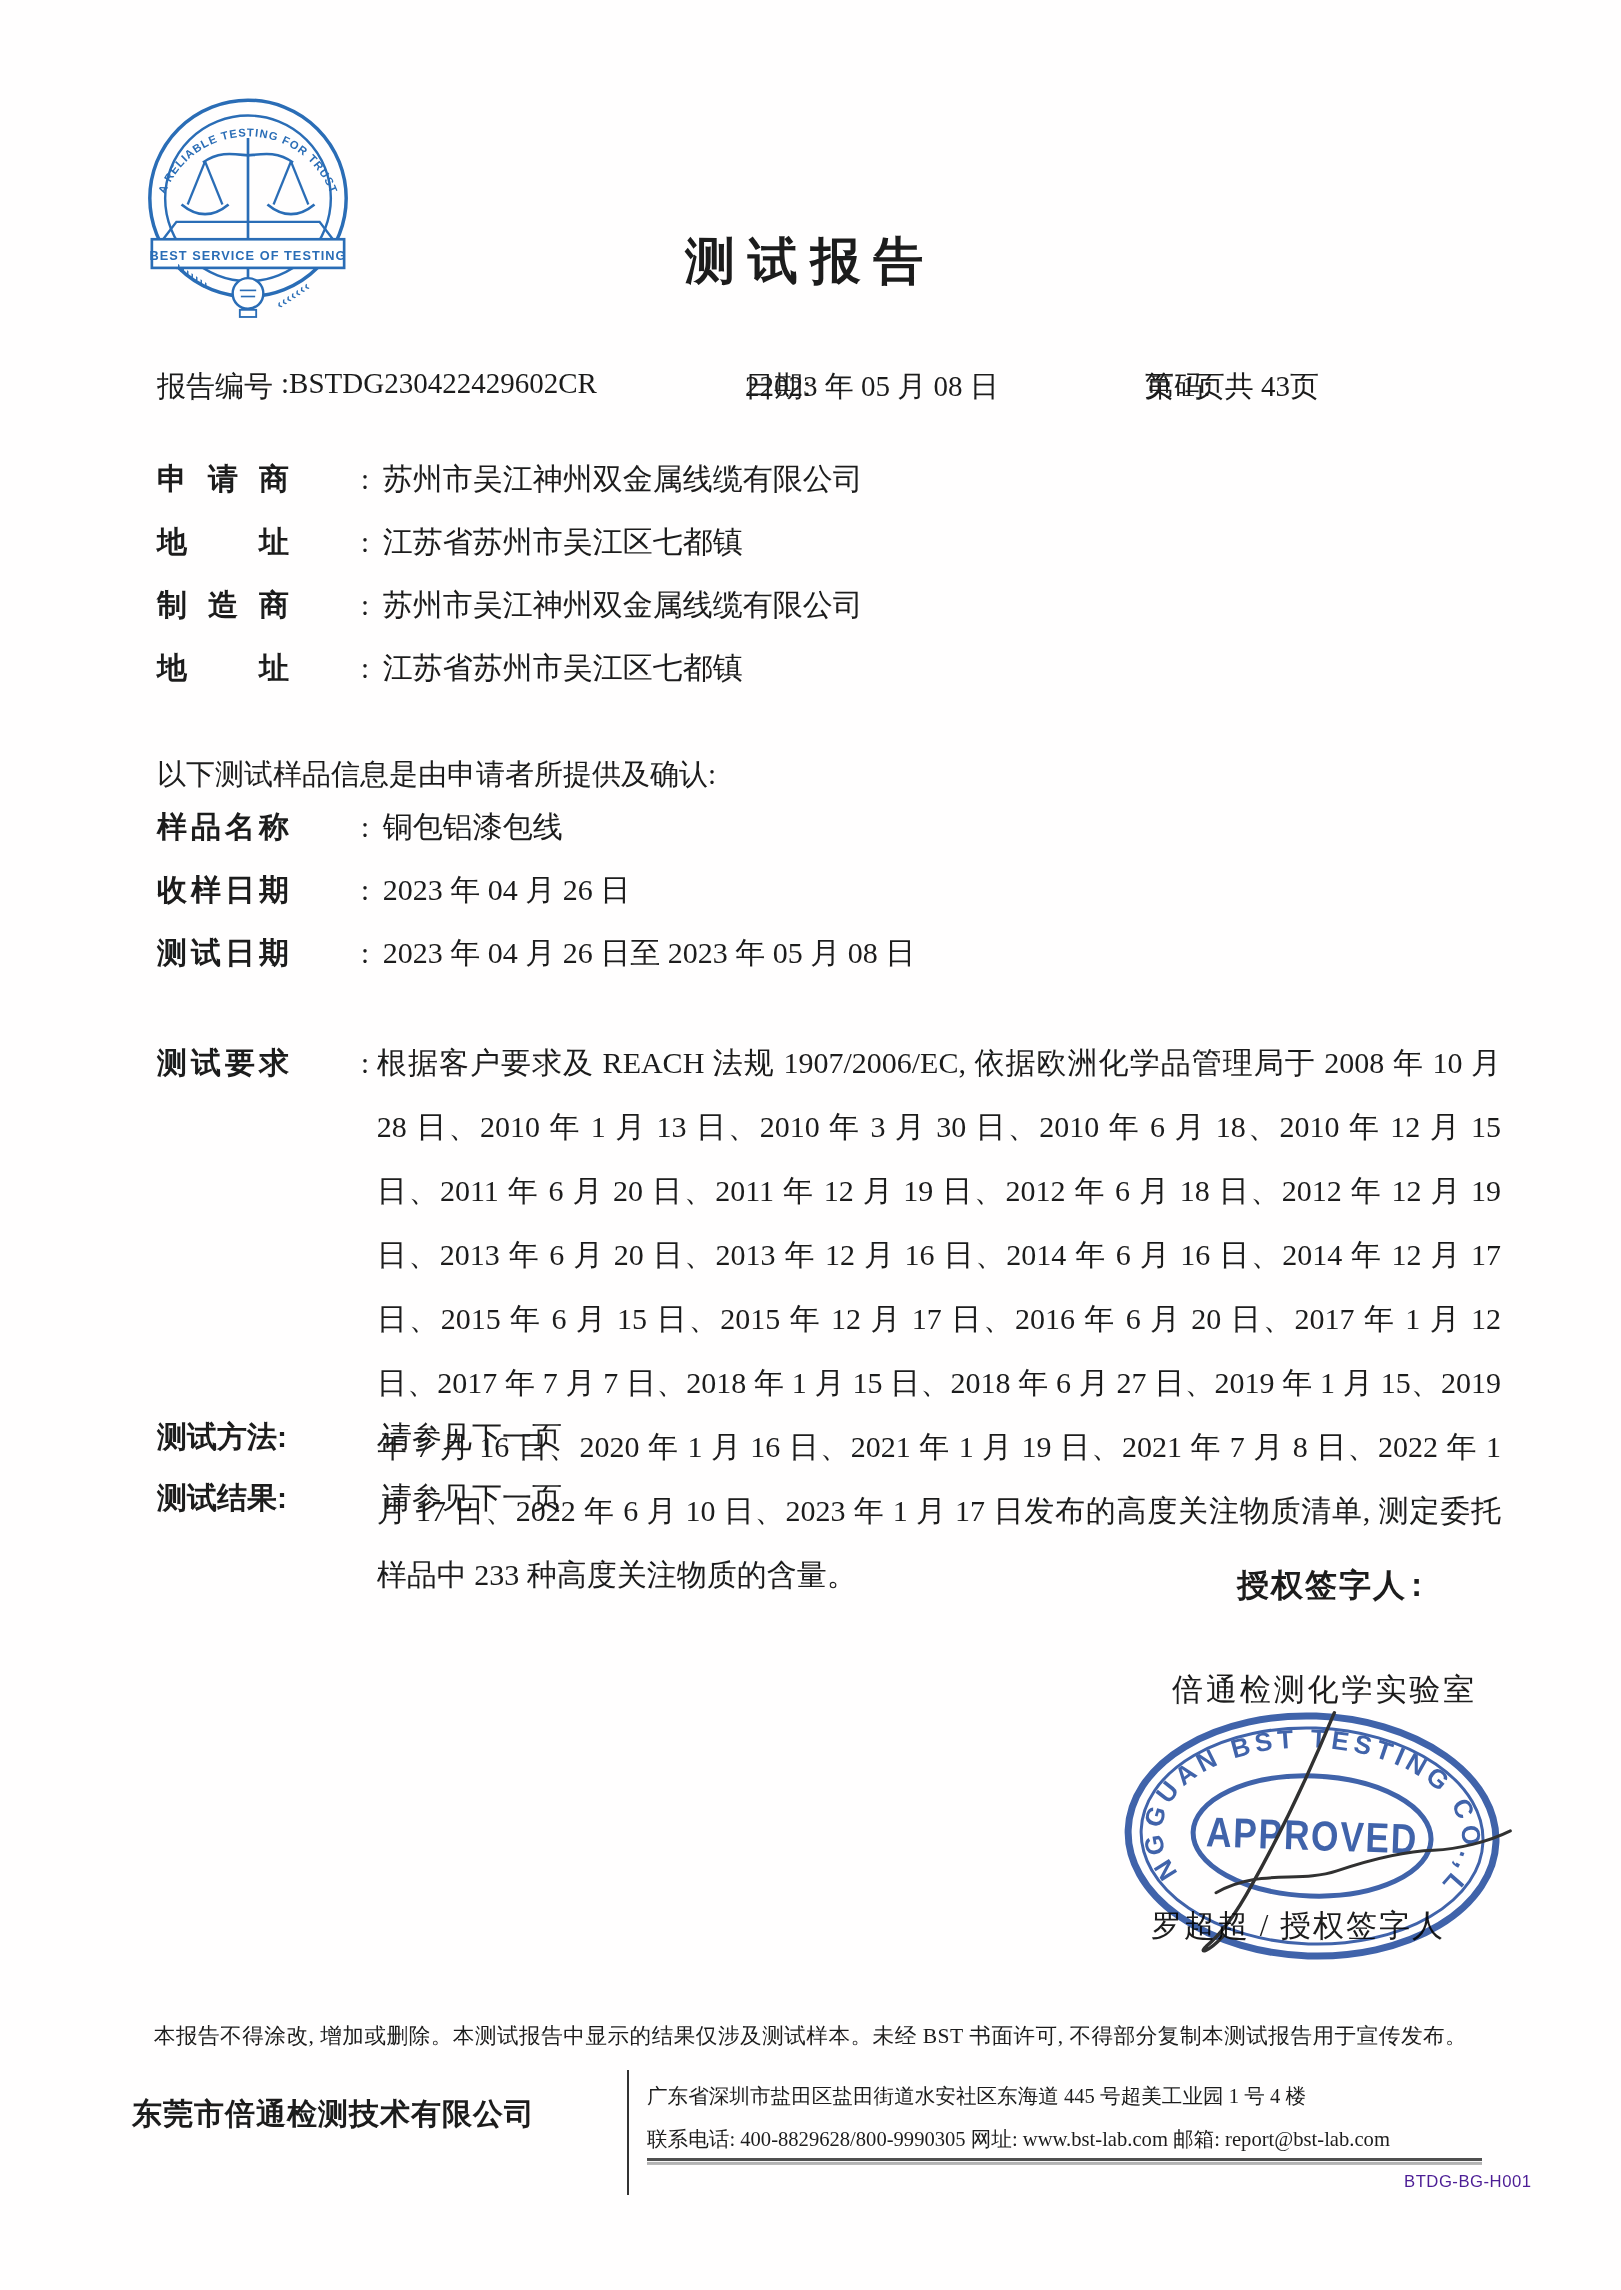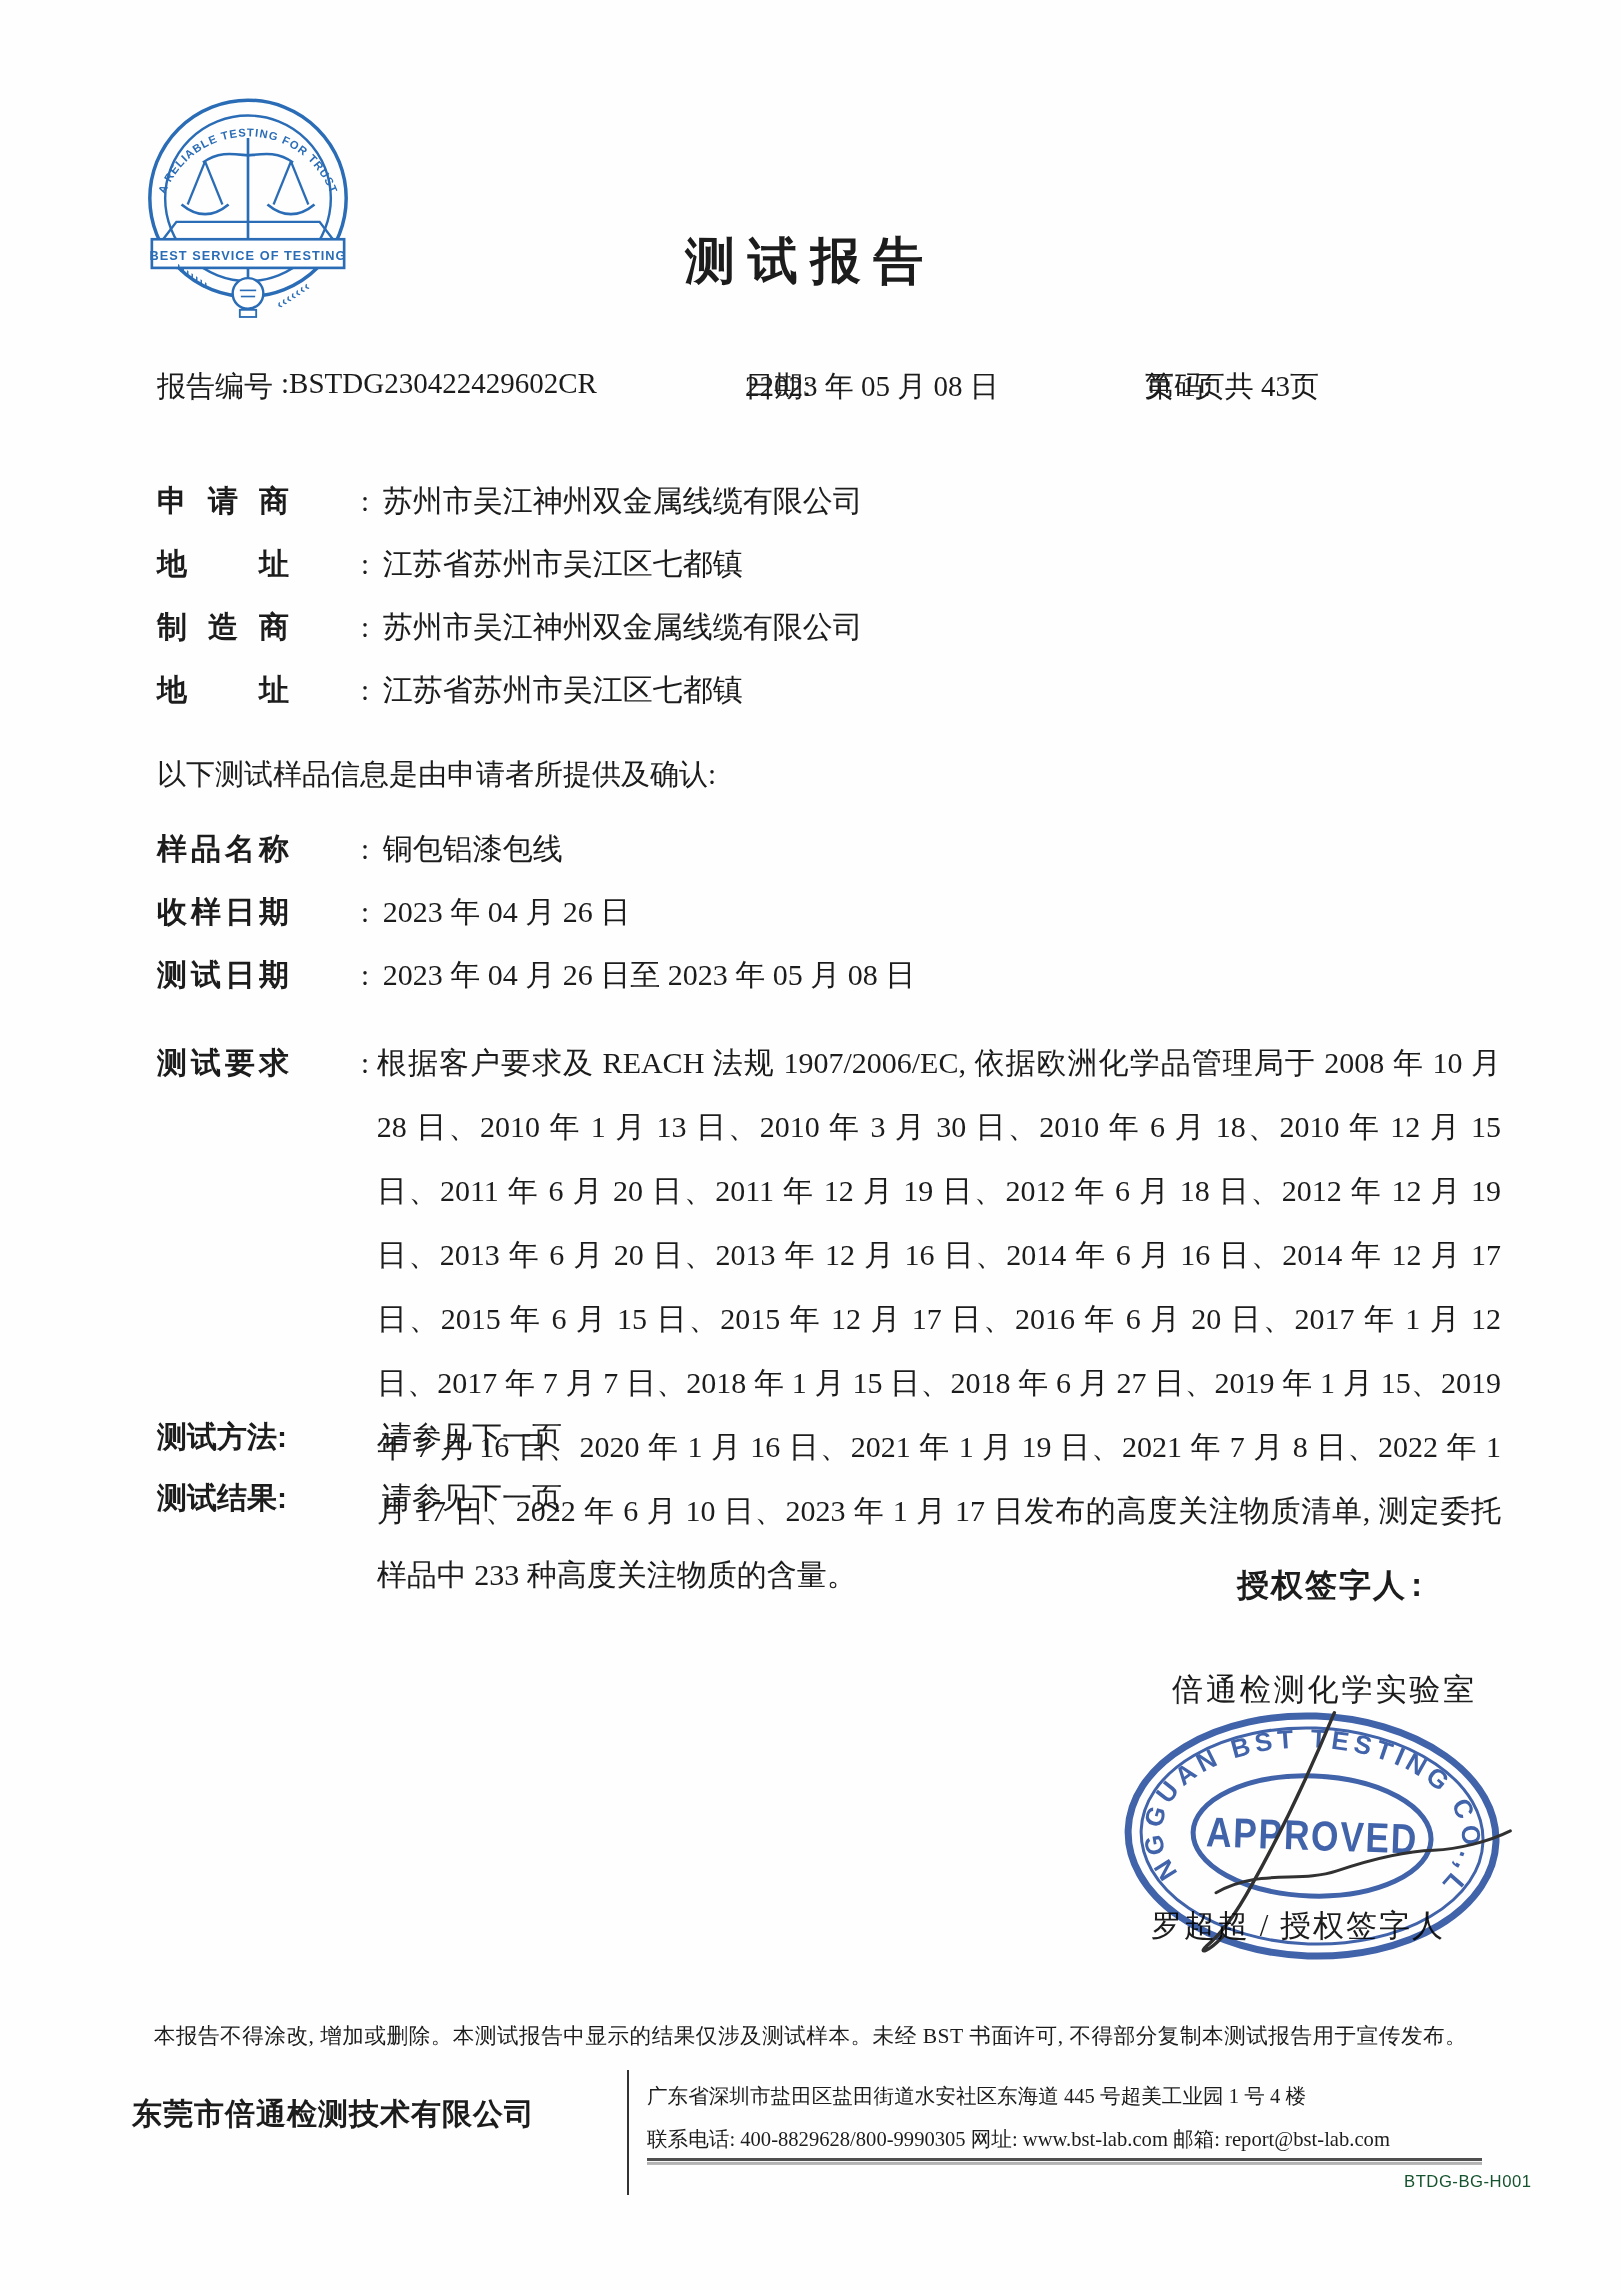--- a/index.html
+++ b/index.html
@@ -33,21 +33,21 @@
   .meta span{position:absolute;top:0;white-space:nowrap;}
   .meta .m-report{left:0;}
   .meta .m-report .lbl{position:static;margin-right:8px;}
   .meta .m-date{left:588px;}
   .meta .m-page{left:988px;}
   .meta .gap{display:inline-block;width:9.8px;}
   
   .rows{position:absolute;left:157px;right:120px;}
   .rows-parties{top:459px;}
   .rows-sample{top:807px;}
-  .row{display:flex;align-items:flex-end;height:63px;}
+  .row{display:flex;align-items:flex-start;height:63px;}
   .lblcol{
     width:132px;flex:0 0 132px;
     font-family:"Liberation Sans","DejaVu Sans",sans-serif;
     font-weight:bold;font-size:30px;
     text-align:justify;text-align-last:justify;
   }
   .valgroup{margin-left:72px;display:flex;align-items:center;white-space:nowrap;}
   .colon{font-size:29px;margin-right:13.7px;}
   .val{font-size:30px;}
   .sample-intro{
@@ -100,21 +100,21 @@
   .footer-divider{position:absolute;left:627px;top:2070px;width:2px;height:125px;background:#333;}
   .footer-right{position:absolute;left:647px;top:2082px;width:863px;font-size:20.6px;}
   .footer-right .fline{margin-bottom:14.7px;white-space:nowrap;}
   .footer-rule{
     position:absolute;left:647px;top:2158px;width:835px;height:2.9px;
     background:#4f4f4f;box-shadow:0 3.9px 0 #b3b3b3;
   }
   .form-code{
     position:absolute;left:1404px;top:2172px;
     font-family:"Liberation Sans","DejaVu Sans",sans-serif;
-    font-size:16.7px;color:#14532d;letter-spacing:0.5px;
+    font-size:16.7px;color:#4c1d95;letter-spacing:0.5px;
   }
 </style>
 </head>
 <body>
 
 <div class="page">
 
   <div class="logo">
     <svg viewBox="0 0 200 220" width="210" height="225">
       <circle cx="100" cy="103" r="96" class="lg-stroke" stroke-width="3.4"></circle>

